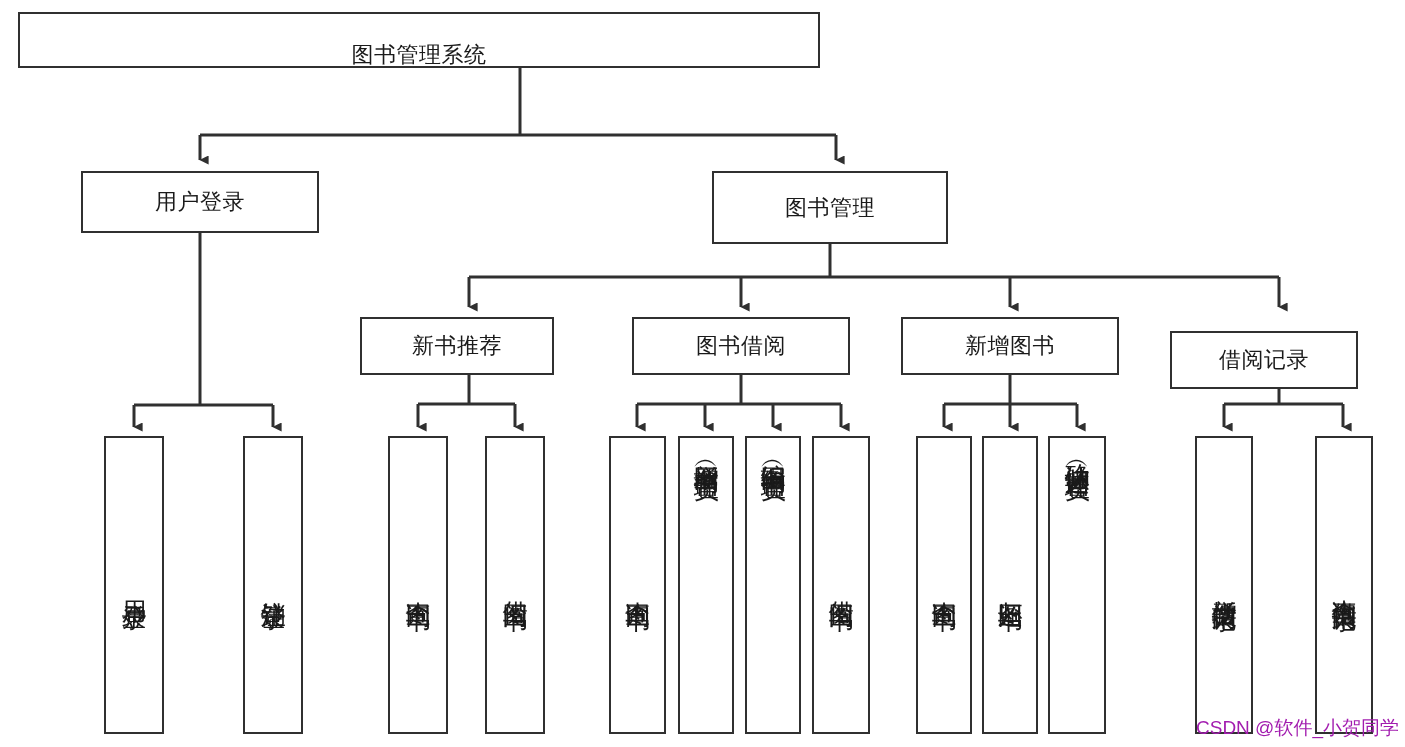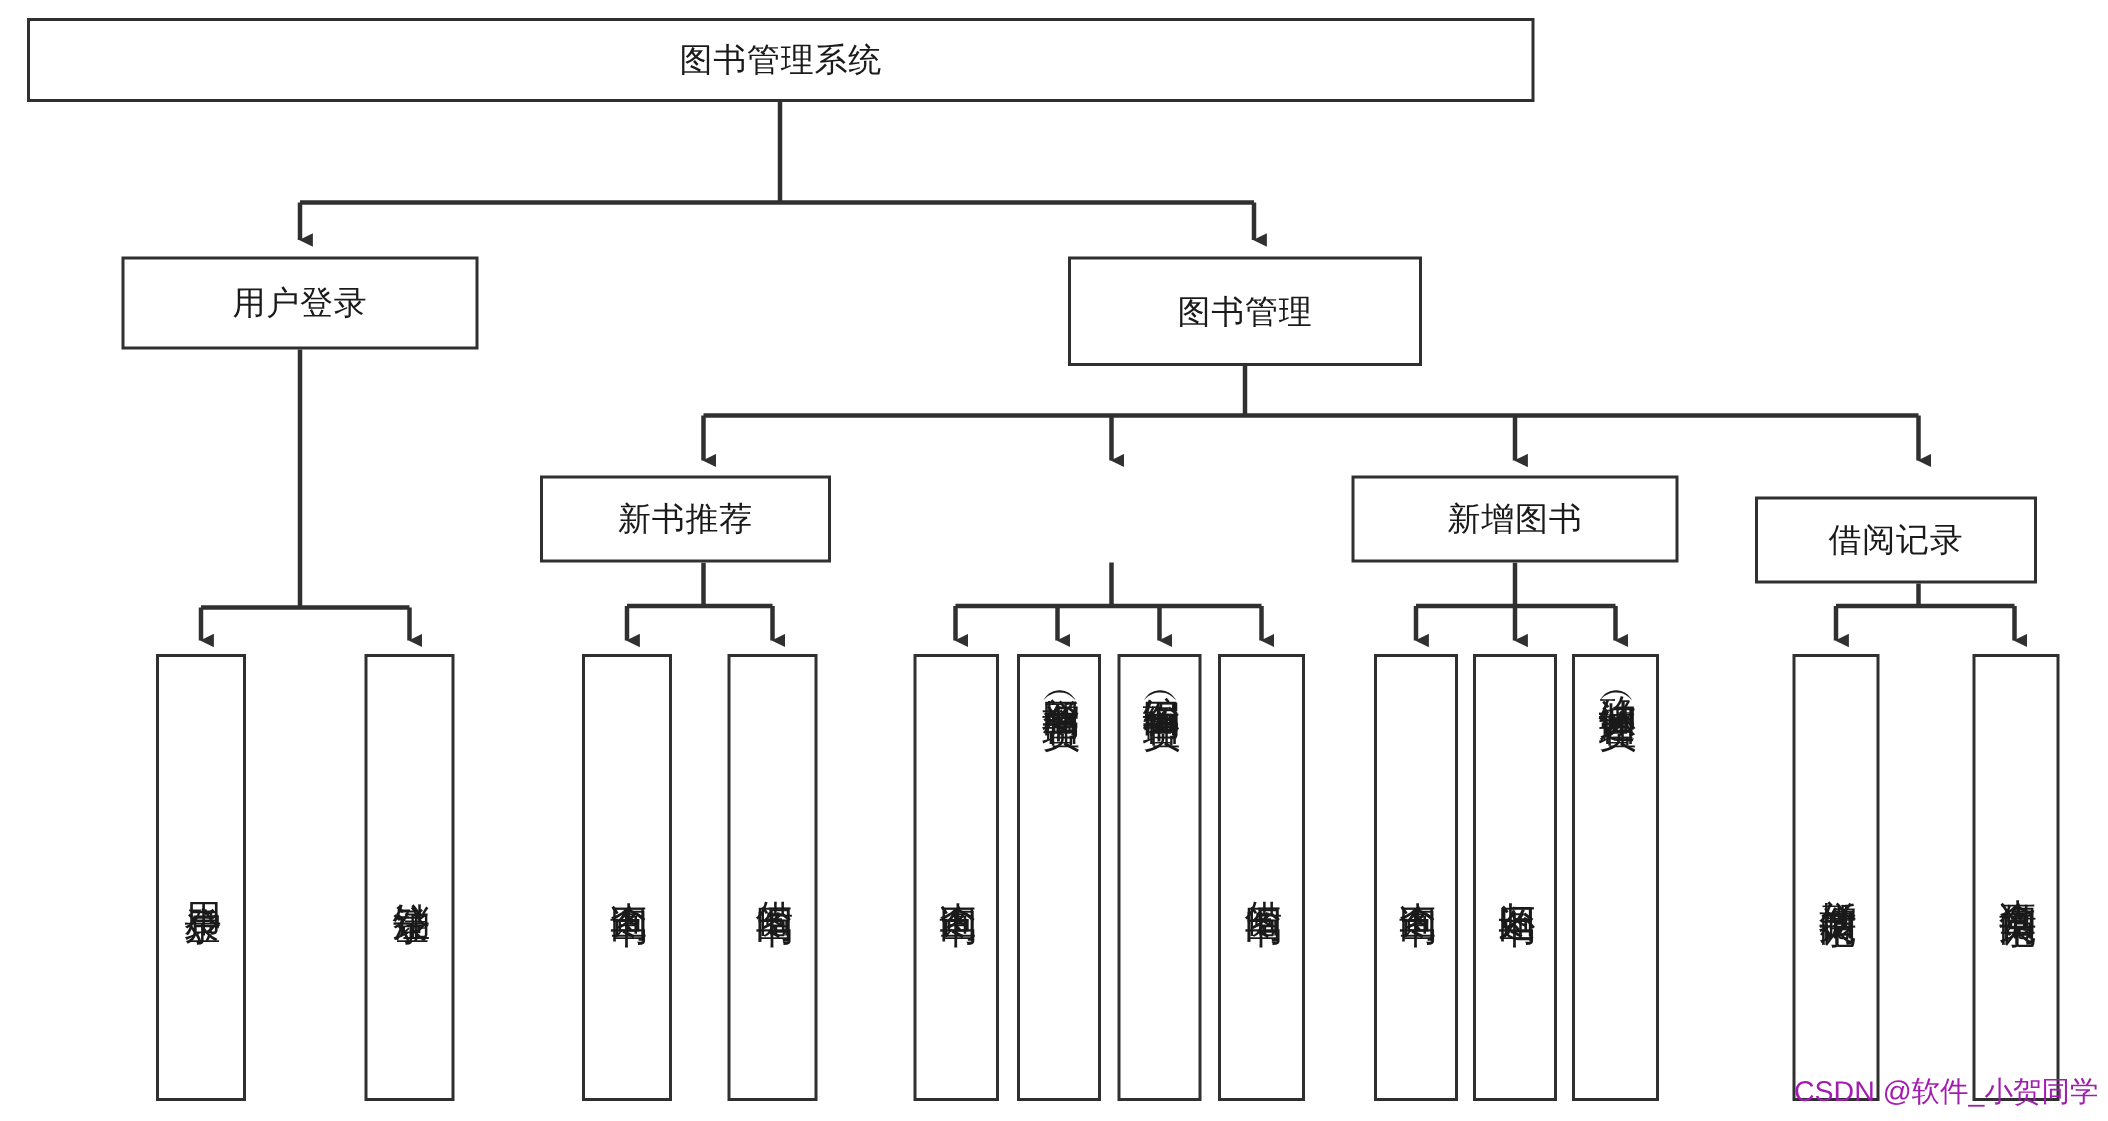--- a/index.html
+++ b/index.html
@@ -121,36 +121,39 @@
       <path d="M1010,404 L1010,427" marker-end="url(#arrowhead)"></path>
       <path d="M1077,404 L1077,427" marker-end="url(#arrowhead)"></path>
 
       <path d="M1279,375 L1279,404"></path>
       <path d="M1224,404 L1343,404"></path>
       <path d="M1224,404 L1224,427" marker-end="url(#arrowhead)"></path>
       <path d="M1343,404 L1343,427" marker-end="url(#arrowhead)"></path>
     </g>
   </svg>
 
-  <div class="node node-h" style="left:18px; top:12px; width:1005px; height:56px;">
+  <div class="node node-h" style="left:18px; top:12px; width:802px; height:56px;align-items:flex-end;">
     <span class="node-label">图书管理系统</span>
   </div>
 
   <div class="node node-h" style="left:81px; top:171px; width:238px; height:62px;">
     <span class="node-label">用户登录</span>
   </div>
 
   <div class="node node-h" style="left:712px; top:171px; width:236px; height:73px;">
     <span class="node-label">图书管理</span>
   </div>
 
   <div class="node node-h" style="left:360px; top:317px; width:194px; height:58px;">
     <span class="node-label">新书推荐</span>
   </div>
 
+  <div class="node node-h" style="left:632px; top:317px; width:218px; height:58px;">
+    <span class="node-label">图书借阅</span>
+  </div>
 
   <div class="node node-h" style="left:901px; top:317px; width:218px; height:58px;">
     <span class="node-label">新增图书</span>
   </div>
 
   <div class="node node-h" style="left:1170px; top:331px; width:188px; height:58px;">
     <span class="node-label">借阅记录</span>
   </div>
 
   <div class="node node-v centered" style="left:104px; top:436px; width:60px; height:298px;">

